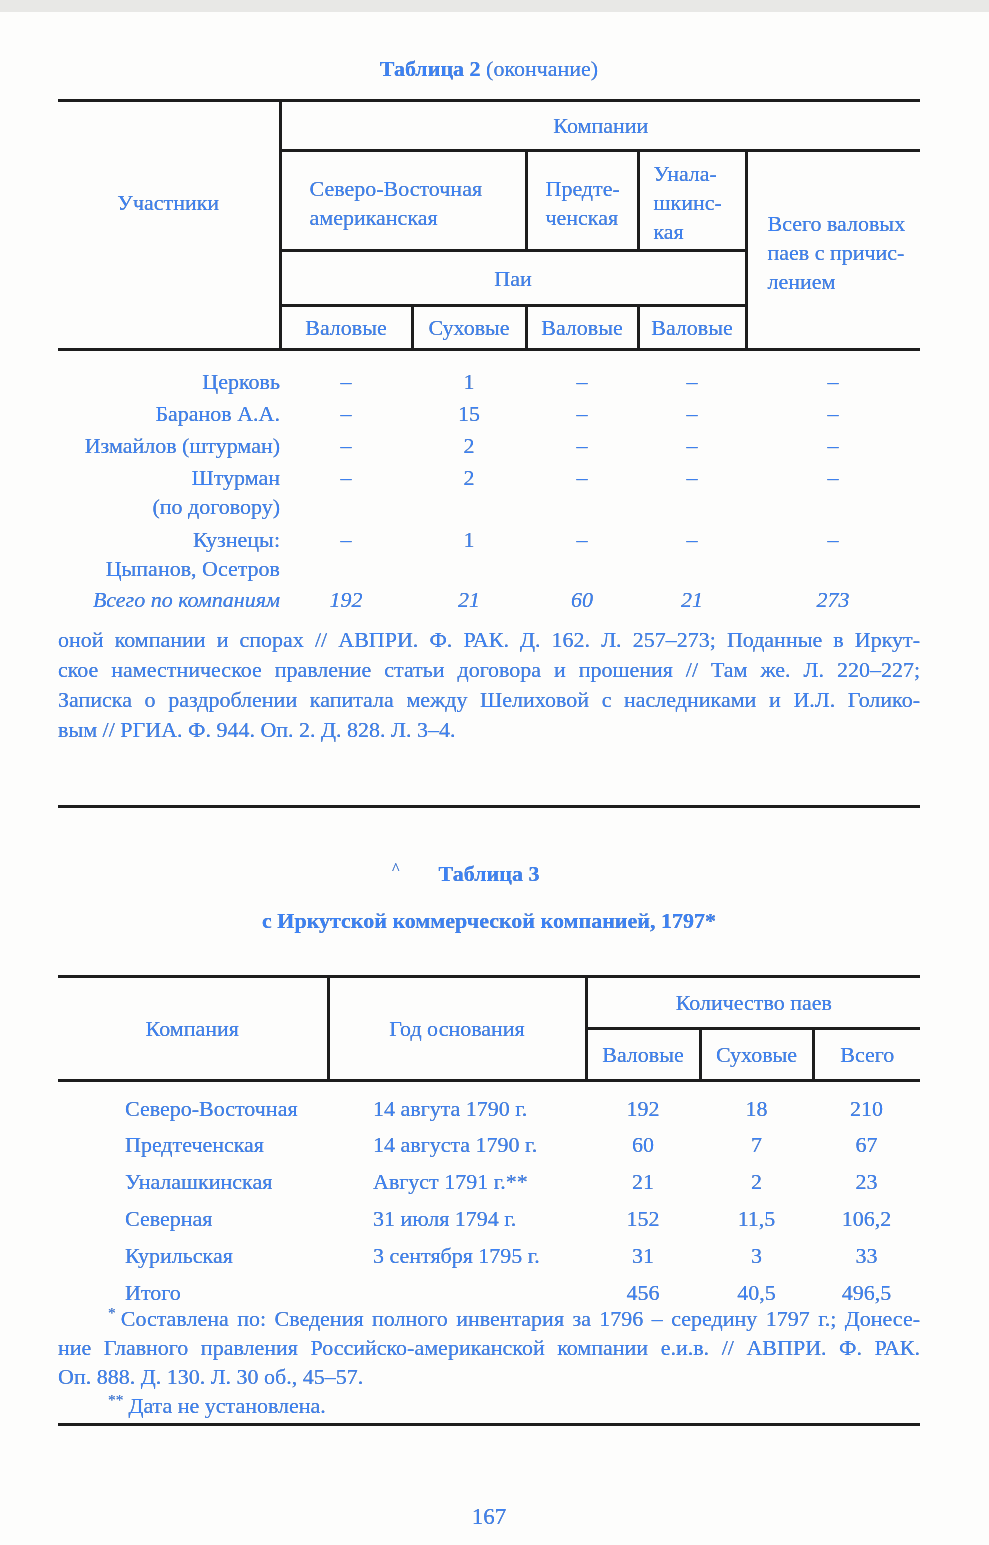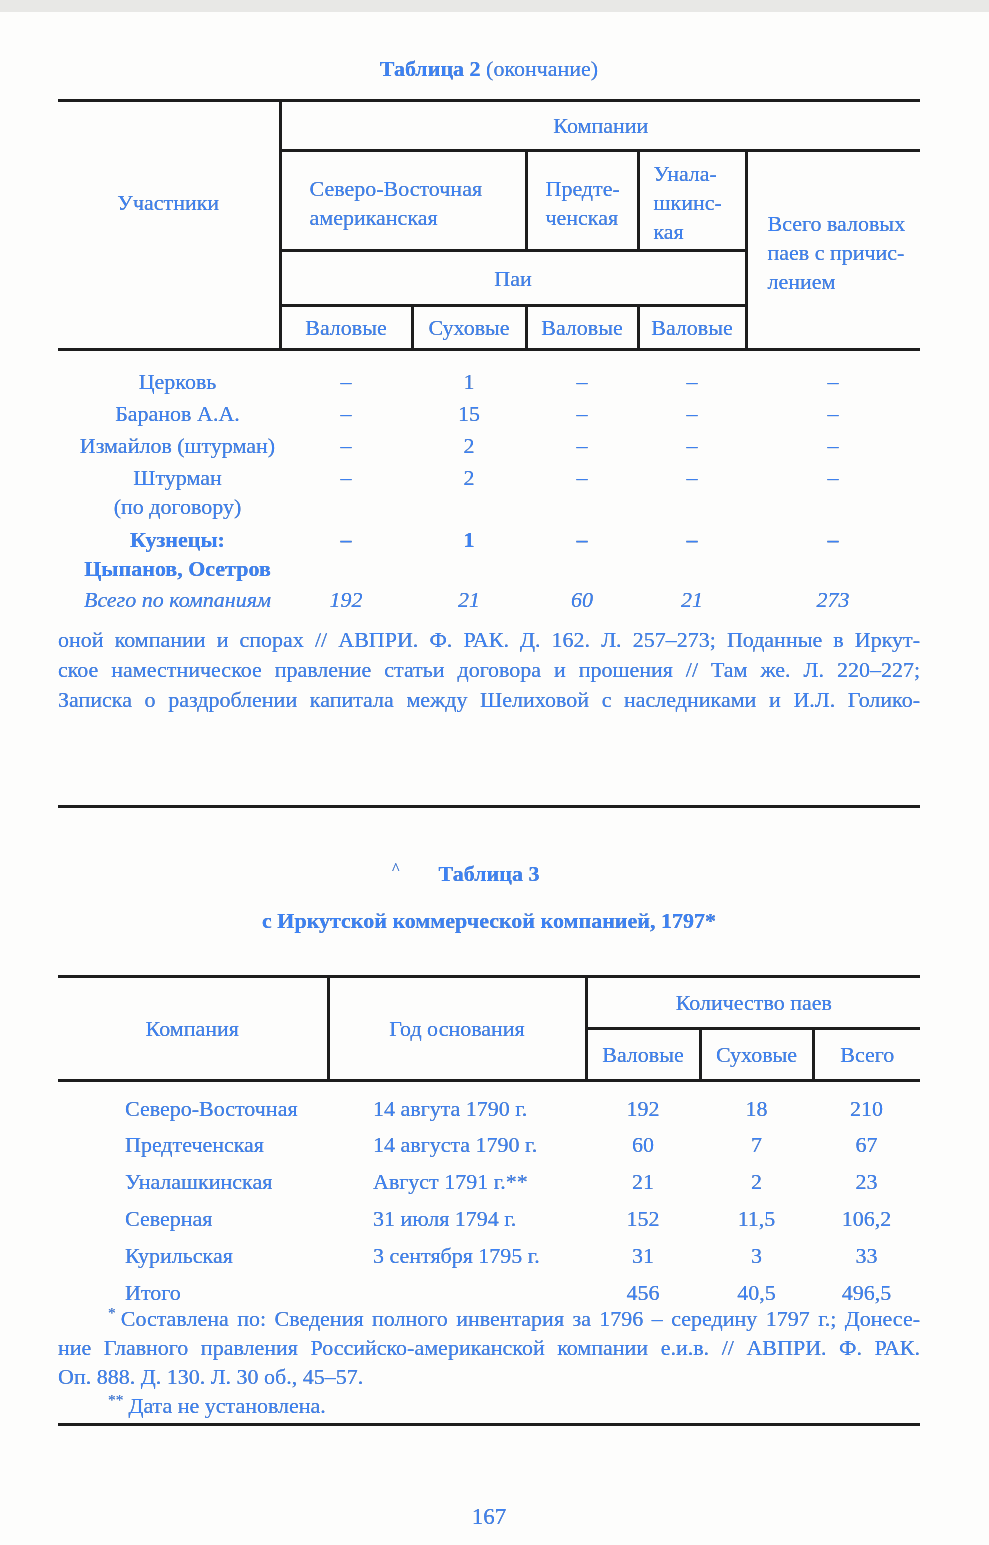--- a/index.html
+++ b/index.html
@@ -26,21 +26,21 @@
   .rule{position:absolute;height:3px;background:#1d1d1d;}
   
   .t2-participants{padding-bottom:45px;}
   .t2h2 td{padding-top:4px;}
   .padA{padding-left:28px;}
   .padB{padding-left:18px;}
   .padC{padding-left:14px;}
   .padD{padding-left:20px;}
   .t2 tbody td{padding-top:0;}
   .t2 tbody tr.first td{padding-top:16px;}
-  .t2 .lab{padding-left:17px;text-align:center;white-space:pre-line;}
+  .t2 .lab{padding-left:17px;text-align:right;white-space:pre-line;}
   
   .t3 .lab{padding-left:67px;text-align:left;}
   .t3 .date{padding-left:45px;text-align:left;}
   .t3 tbody tr.first td{padding-top:12px;}
   
   .fn{position:absolute;left:58px;width:862px;font-size:22px;line-height:30px;text-align:left;}
   .fn .just{text-align:justify;text-align-last:justify;}
   .fn .indent{padding-left:55px;}
   .fn3{line-height:29px;}
   .fn3 .indent{padding-left:50px;}
@@ -118,21 +118,21 @@
       </tr>
       <tr style="height:62px;">
         <td class="lab">Штурман
 (по договору)</td>
         <td class="val">–</td>
         <td class="val">2</td>
         <td class="val">–</td>
         <td class="val">–</td>
         <td class="val">–</td>
       </tr>
-      <tr style="height:60px;font-weight:bold;">
+      <tr style="height:60px;">
         <td class="lab">Кузнецы:
 Цыпанов, Осетров</td>
         <td class="val">–</td>
         <td class="val">1</td>
         <td class="val">–</td>
         <td class="val">–</td>
         <td class="val">–</td>
       </tr>
       <tr style="height:40px;font-style:italic;">
         <td class="lab">Всего по компаниям</td>
@@ -142,20 +142,21 @@
         <td class="val">21</td>
         <td class="val">273</td>
       </tr>
     </tbody>
   </table>
 
   <div class="fn" style="top:613px;">
     <div class="just">оной компании и спорах // АВПРИ. Ф. РАК. Д. 162. Л. 257–273; Поданные в Иркут-</div>
     <div class="just">ское наместническое правление статьи договора и прошения // Там же. Л. 220–227;</div>
     <div class="just">Записка о раздроблении капитала между Шелиховой с наследниками и И.Л. Голико-</div>
+    <div>вым // РГИА. Ф. 944. Оп. 2. Д. 828. Л. 3–4.</div>
   </div>
 
   <div class="rule" style="top:793px;left:58px;width:862px;"></div>
 
   <span class="caret">^</span>
   <div class="abs ctr bold" style="top:847px;">Таблица 3</div>
   <div class="abs ctr bold" style="top:892px;line-height:33px;">
     <div>с Иркутской коммерческой компанией, 1797*</div>
   </div>
 

